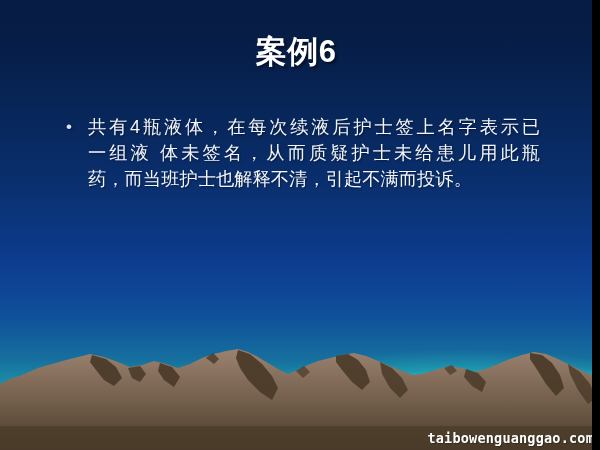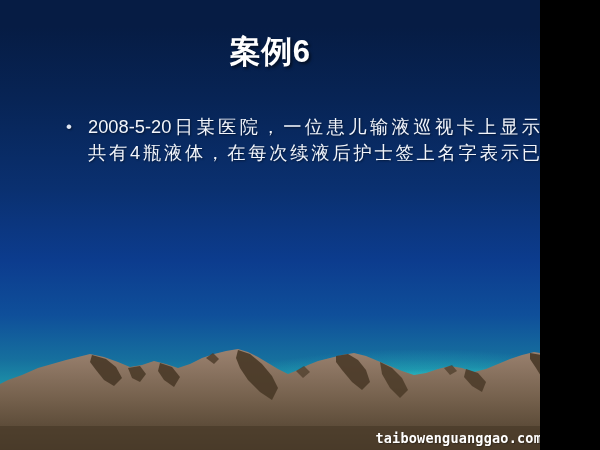--- a/index.html
+++ b/index.html
@@ -2,21 +2,21 @@
 <html><head>
 <meta charset="utf-8">
 <style>
   html, body {
     margin: 0;
     padding: 0;
     background: #000;
   }
   #slide {
     position: relative;
-    width: 540px;
+    width: 592px;
     height: 450px;
     overflow: hidden;
     font-family: "Liberation Sans", "DejaVu Sans", sans-serif;
     background: linear-gradient(to bottom,
       #061c44 0%,
       #061c44 6%,
       #072455 22%,
       #0a3070 42%,
       #0c3c8e 58%,
       #0f4f9a 70%,
@@ -183,20 +183,21 @@
     <path d="M444,28 L452,25 L457,31 L450,35 Z" fill="#4a3a28" opacity="0.7"></path>
 
     <rect x="0" y="86" width="600" height="24" fill="#493b29" opacity="0.75"></rect>
   </svg>
 
   <div class="title">案例6</div>
 
   <div class="body-block">
     <div class="bullet-dot">•</div>
     <div class="bullet-text">
-      <span class="ln just">2008-5-20日某医院，一位患儿输液巡视卡上显示</span>
       <span class="ln just">共有4瓶液体，在每次续液后护士签上名字表示已</span>
+      <span class="ln just">一组液 体未签名，从而质疑护士未给患儿用此瓶</span>
+      <span class="ln">药，而当班护士也解释不清，引起不满而投诉。</span>
     </div>
   </div>
 
   <div class="watermark">taibowenguanggao.com</div>
 
 </div>
 
 </body></html>

